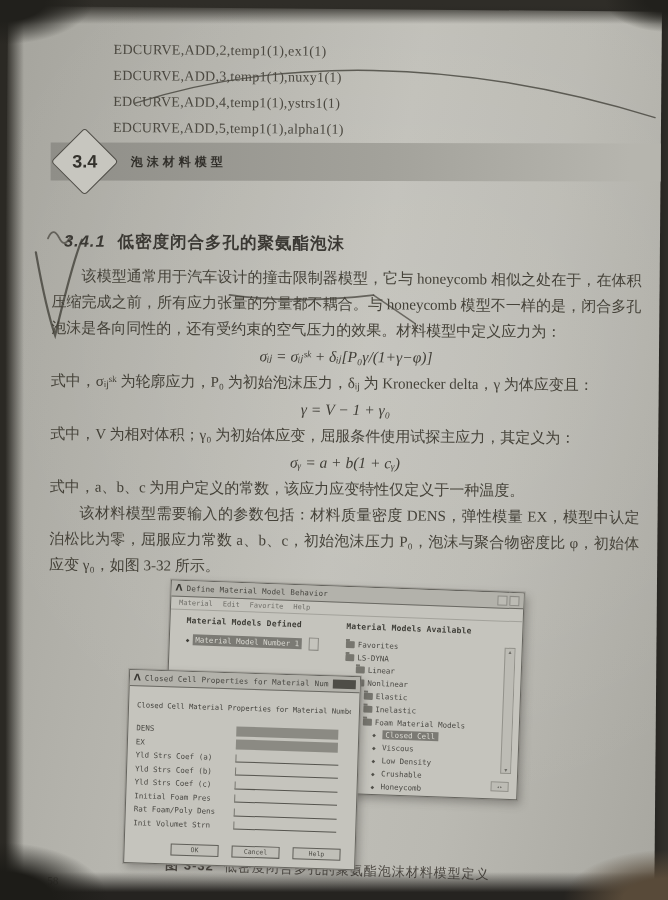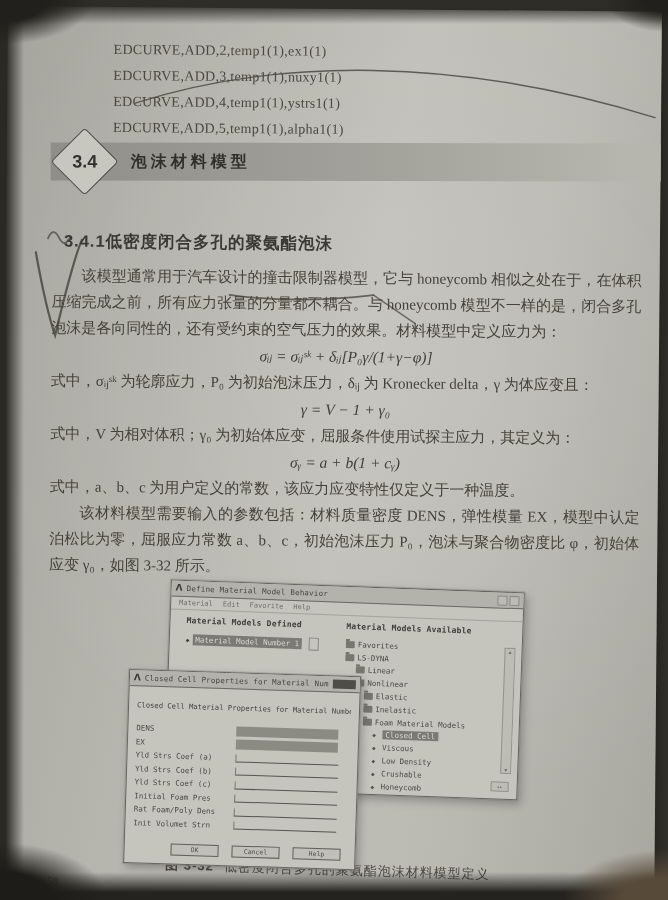--- a/index.html
+++ b/index.html
@@ -31,32 +31,32 @@
 
   
   .code{position:absolute;left:106px;top:30px;font-family:"Liberation Serif",serif;
         font-size:14px;line-height:26px;color:#4b4840;letter-spacing:.3px;}
 
   
   .banner{position:absolute;left:44px;top:134px;right:0;height:38px;
           transform:rotate(-.4deg);
           background:linear-gradient(90deg,#8f8e88,#a3a29b 55%,#b6b5ae 95%);}
   .banner .stitle{position:absolute;left:80px;top:0;line-height:38px;
-          font-family:"Liberation Sans",sans-serif;font-weight:bold;font-size:16px;
+          font-family:"Liberation Sans",sans-serif;font-weight:bold;font-size:12px;
           letter-spacing:4px;color:#312f2a;}
   .diamond{position:absolute;left:10px;top:-5px;width:46px;height:46px;
           transform:rotate(45deg);background:#c7c6bf;border:1.6px solid #504e48;border-radius:4px;}
   .diamond span{position:absolute;inset:0;transform:rotate(-45deg);
           display:flex;align-items:center;justify-content:center;
           font-family:"Liberation Sans",sans-serif;font-weight:bold;font-size:18px;color:#33312c;}
 
   
   .subsec{position:absolute;left:58px;top:224px;font-family:"Liberation Sans",sans-serif;
           font-weight:bold;font-size:16.5px;color:#3b3934;letter-spacing:1px;}
-  .subsec .num{}
+  .subsec .num{margin-right:12px;font-style:italic;}
 
   
   .bodytext{position:absolute;left:46px;right:18px;top:256px;
           font-size:15px;line-height:26px;color:#454239;text-align:justify;}
   .bodytext p{margin:0;}
   .bodytext p.ind{text-indent:2em;}
   .formula{text-align:center;font-style:italic;font-size:15.5px;line-height:27px;
           font-family:"Liberation Serif","DejaVu Sans",serif;color:#403e37;}
 
   

